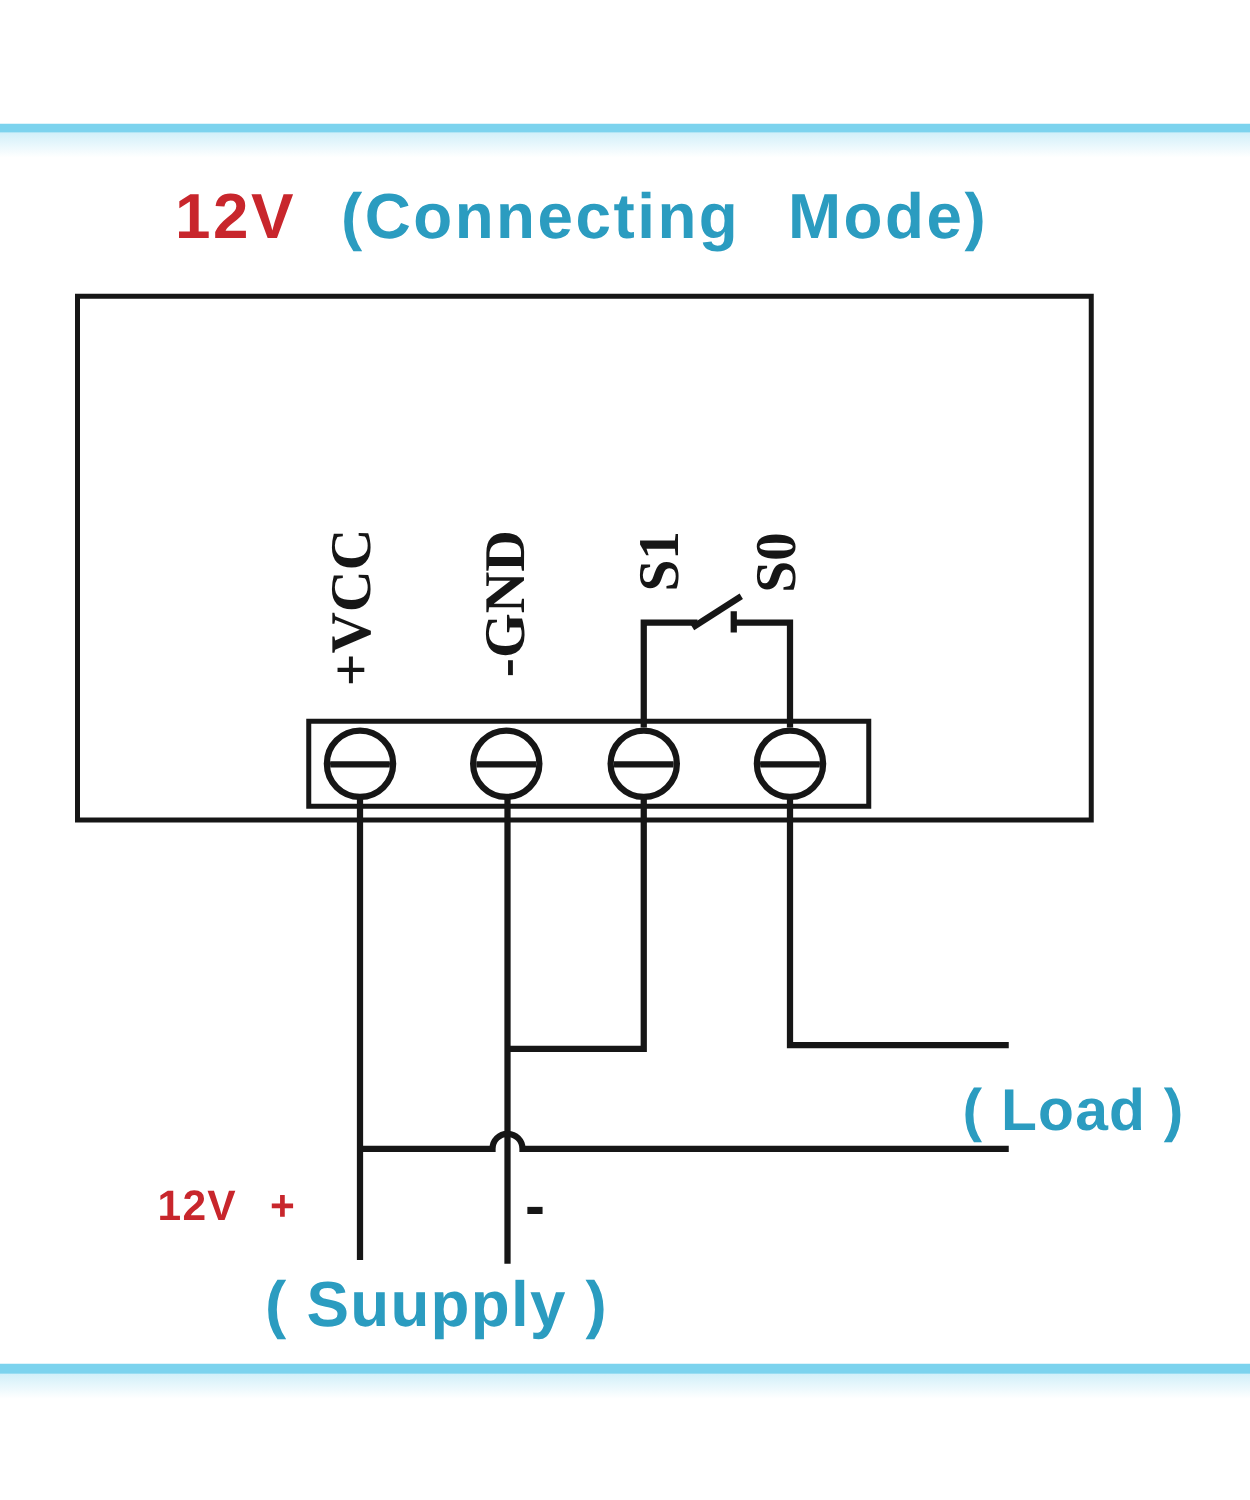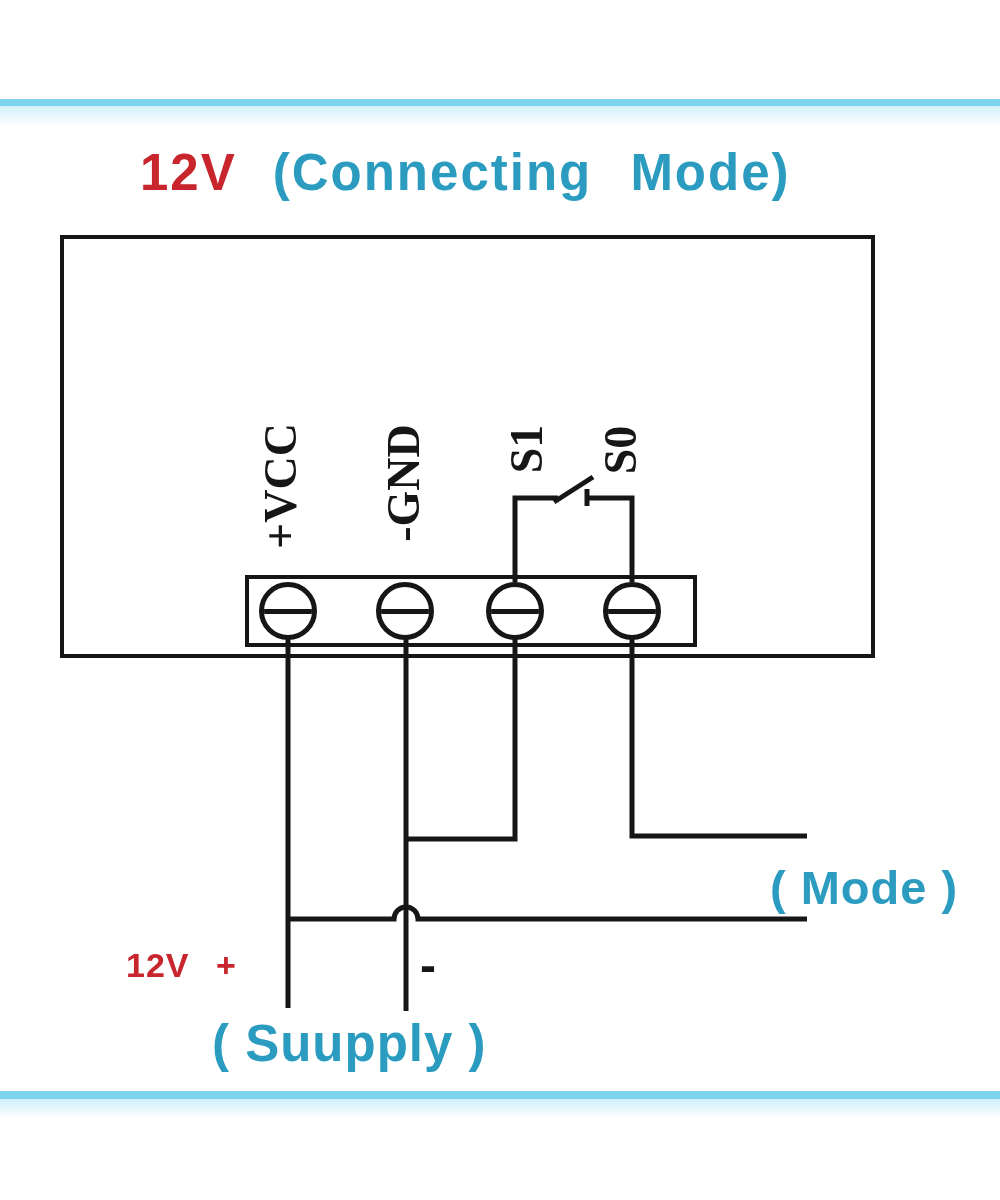--- a/index.html
+++ b/index.html
@@ -99,18 +99,18 @@
     <path class="wire" d="M587,498 H632 V582"></path>
 
     <path class="wire" d="M288,636 V1008"></path>
     <path class="wire" d="M406,636 V1011"></path>
     <path class="wire" d="M515,636 V839 H406"></path>
     <path class="wire" d="M632,636 V836 H807"></path>
 
     <path class="wire" d="M288,919 H394 A12,12 0 0 1 418,919 H807"></path>
   </svg>
 
-  <div class="note load">( Mode )</div>
+  <div class="note load">( Load )</div>
   <div class="note supply-pos">12V +</div>
   <div class="note supply-neg">-</div>
   <div class="note supply">( Suupply )</div>
 
 </div>
 
 </body></html>

